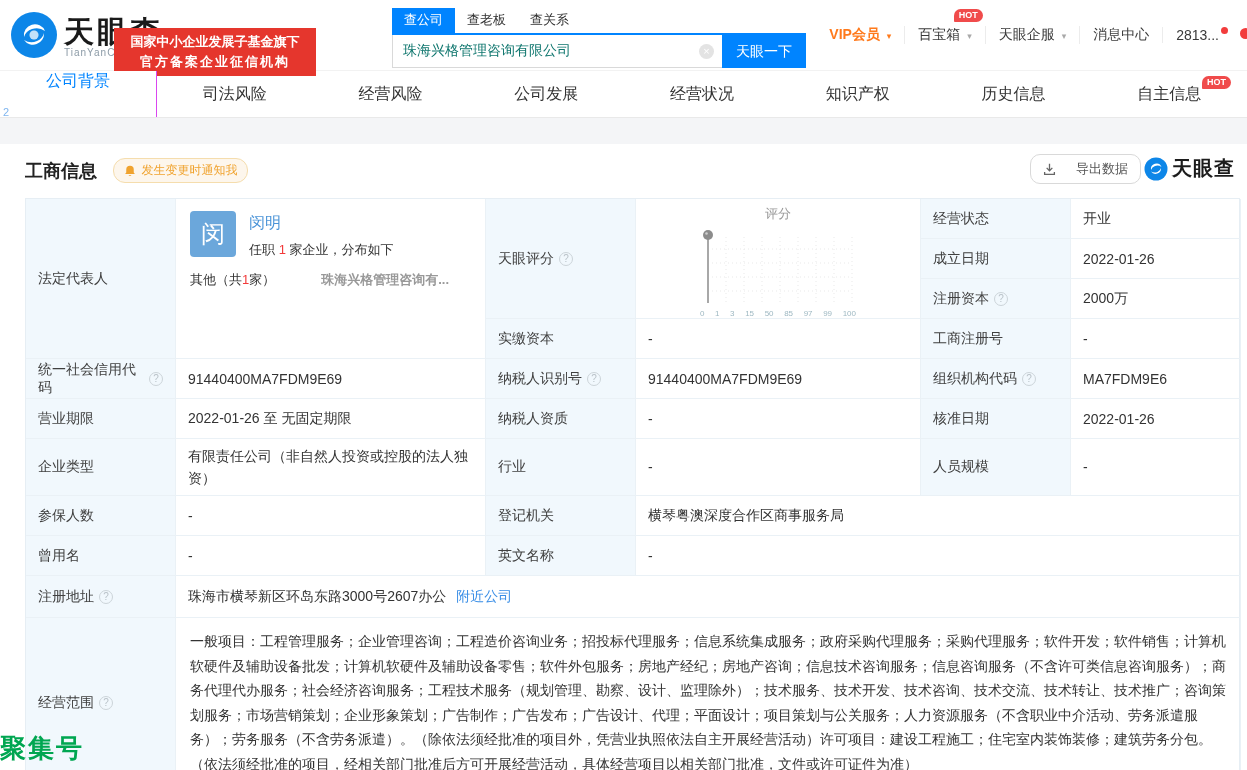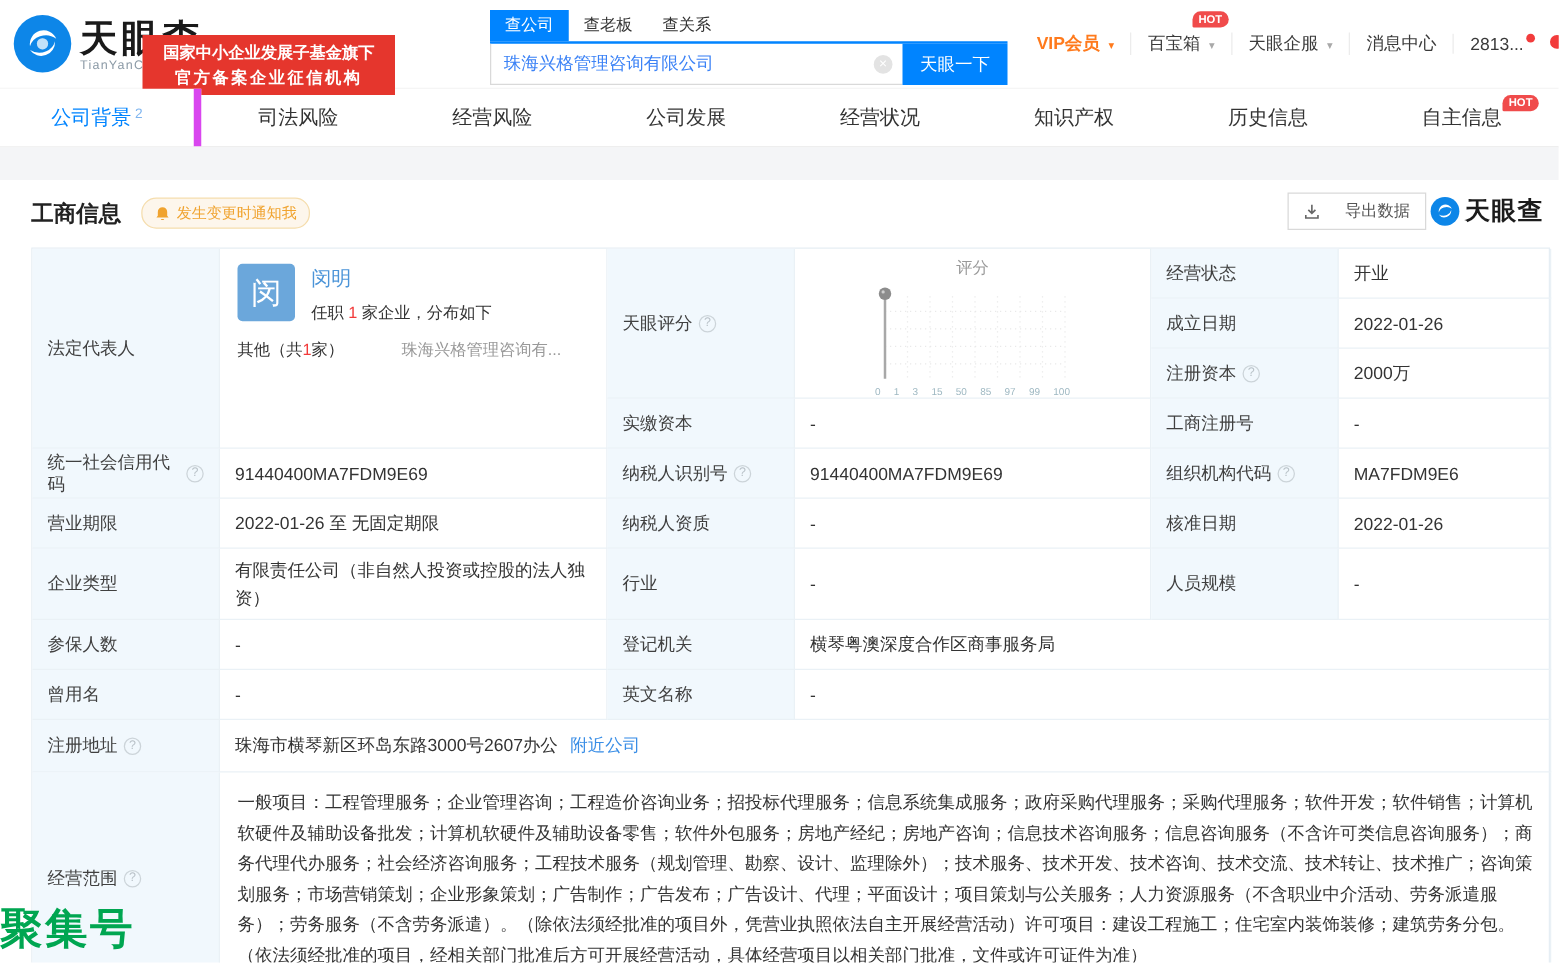--- a/index.html
+++ b/index.html
@@ -13,90 +13,90 @@
   .logo-text .en { font-size:10px; color:#8b9aa6; letter-spacing:1px; }
   .gov-badge { position:absolute; left:114px; top:28px; width:202px; background:#e5362d; color:#fff;
     font-size:13px; font-weight:bold; text-align:center; padding:4px 0; line-height:20px; }
   .gov-badge .l2 { letter-spacing:2px; }
 
   .search { position:absolute; left:364px; top:8px; width:442px;padding-left:28px; }
   .search-tabs { display:flex; border-bottom:2px solid #0084ff; }
   .s-tab { font-size:13px; padding:3px 12px 4px; color:#333; cursor:pointer; }
   .s-tab.active { background:#0084ff; color:#fff; }
   .search-box { display:flex; height:33px; position:relative; }
-  .search-input { flex:1; border:1px solid #d9d9d9; border-top:none; border-right:none; font-size:14px; color:#3b82f6;
+  .search-input { flex:1; border:1px solid #d9d9d9; border-top:none; border-right:none; font-size:14px; color:#0f766e;
     line-height:31px; padding:0 30px 0 10px; white-space:nowrap; overflow:hidden; }
   .clear-x { position:absolute; right:92px; top:9px; width:15px; height:15px; border-radius:50%; background:#e3e3e3;
     color:#fff; font-size:11px; line-height:15px; text-align:center; cursor:pointer; }
   .search-btn { width:84px; background:#0084ff; color:#ffffff; border:none; font-size:14px; cursor:pointer; }
 
   .hmenu { position:absolute; right:6px; top:0; height:70px; display:flex; align-items:center; }
   .hm-item { position:relative; padding:0 13px; font-size:14px; color:#3a3a3a; cursor:pointer; white-space:nowrap; }
   .hm-item + .hm-item { border-left:1px solid #ececec; }
   .hm-item .caret { font-size:9px; color:#a9a9a9; margin-left:3px; }
   .hm-vip { color:#ff7a1c; font-weight:bold; border-left:none !important; }
   .hm-vip .caret { color:#ff7a1c; }
   .hot-badge { position:absolute; top:-17px; right:2px; background:#f04b4b; color:#fff; font-size:9px; font-weight:bold;
     padding:1px 5px 2px; border-radius:7px 7px 7px 1px; line-height:10px; }
   .msg-dot { display:inline-block; width:7px; height:7px; border-radius:50%; background:#f23c3c; vertical-align:super; margin-left:2px; }
   .edge-dot { position:absolute; right:-4px; top:28px; width:11px; height:11px; border-radius:50%; background:#f23c3c; }
 
   
   .nav { height:48px; display:flex; background:#fff; border-top:1px solid #f2f2f2; border-bottom:1px solid #e9e9e9; }
   .nav-tab { flex:1; display:flex; align-items:center; justify-content:center; font-size:16px; color:#333;
     position:relative; cursor:pointer; }
-  .nav-tab.active { color:#0084ff; background:#fff; border-right:6px solid #d946ef; }
+  .nav-tab.active { color:#0084ff; background:#fff; border-right:1px solid #d946ef;flex-direction:column; }
   .nav-count { font-size:11px; color:#7fb5ef; margin-left:3px; align-self:flex-start; margin-top:14px; }
   .nav-hot { position:absolute; top:5px; right:16px; background:#f04b4b; color:#fff; font-size:9px; font-weight:bold;
     padding:1px 5px 2px; border-radius:7px 7px 7px 1px; line-height:10px; }
   .band { height:26px; background:#f4f5f7; }
 
   
   .section-head { position:relative; height:50px; padding:14px 25px 0; background:#fff; }
   .sec-title { font-size:18px; font-weight:bold; color:#222; display:inline-block; vertical-align:middle; }
   .notify-pill { display:inline-flex; align-items:center; gap:5px; margin-left:12px; vertical-align:middle;
     border:1px solid #f5ddad; background:#fdf6ec; color:#f0a32f; font-size:12px; padding:3px 10px; border-radius:12px; cursor:pointer; }
   .export-btn { position:absolute; right:106px; top:10px; display:flex; align-items:center; gap:20px;
-    border:1px solid #d9d9d9; background:#fff; border-radius:0; height:30px; padding:0 12px; font-size:13px; color:#555; cursor:pointer; }
+    border:1px solid #d9d9d9; background:#fff; border-radius:10px; height:30px; padding:0 12px; font-size:13px; color:#555; cursor:pointer; }
   .brand-wm { position:absolute; right:12px; top:11px; display:flex; align-items:center; gap:4px; }
   .brand-wm .t { font-size:20px; font-weight:bold; color:#1c1c1c; letter-spacing:1px; }
 
   
   .grid { margin:4px 25px 0; width:1215px; display:grid;
     grid-template-columns:150px 310px 150px 285px 150px 170px;
     grid-template-rows:40px 40px 40px 40px 40px 40px 57px 40px 40px 42px auto;
     border:1px solid #e6eef4; font-size:14px; }
   .cell { border-right:1px solid #eaf1f6; border-bottom:1px solid #eaf1f6; display:flex; align-items:center; padding:0 12px; min-width:0; }
   .lbl { background:#f1f8fd; color:#404040; gap:5px; }
   .val { color:#333; }
   .q { flex:none; width:14px; height:14px; border:1px solid #ccd4d9; border-radius:50%; color:#b9c2c8; font-size:10px;
     line-height:12px; text-align:center; cursor:pointer; }
   .link { color:#3a8ee6; cursor:pointer; }
   .red { color:#f23a3a; }
-  .gray { color:#999; }
+  .gray { color:#999;font-weight:bold; }
 
   
   .lr { display:block; padding:12px 14px 0; }
   .lr-top { display:flex; gap:13px; }
   .avatar { width:46px; height:46px; background:#6ba7db; border-radius:4px; color:#fff; font-size:24px;
     display:flex; align-items:center; justify-content:center; flex:none; cursor:pointer; }
   .lr-name { font-size:16px; color:#4b94d8; margin:2px 0 7px; cursor:pointer; }
   .lr-ten { font-size:13px; color:#333; }
   .lr-bottom { display:flex; margin-top:12px; font-size:13px; }
   .lr-bottom .co { margin-left:46px; color:#999; white-space:nowrap; overflow:hidden; }
 
   
   .score-cell { display:block; padding:6px 5px 0; }
   .score-title { text-align:center; font-size:13px; color:#999; margin-bottom:2px; }
   .ticks { display:flex; justify-content:space-between; width:156px; margin:0 auto; font-size:8px; color:#9eb8c2; }
 
   
   .scope { display:block; padding:11px 14px; line-height:24.5px; color:#333; }
 
-  .green-wm { position:absolute; left:0; bottom:4px; font-size:34px; font-weight:bold; color:#00a651; letter-spacing:2px; }
+  .green-wm { position:absolute; left:0; bottom:4px; font-size:26px; font-weight:bold; color:#00a651; letter-spacing:2px; }
 </style>
 </head>
 <body>
 
 <div class="header">
   <div class="logo">
     <span>
       <svg width="48" height="48" viewBox="0 0 48 48">
         <circle cx="24" cy="24" r="23" fill="#0d86e8"></circle>
         <path d="M14 26 a11 11 0 0 1 21 -6 a14 14 0 0 0 -13 -2 a12 12 0 0 0 -8 8z" fill="#fff"></path>

